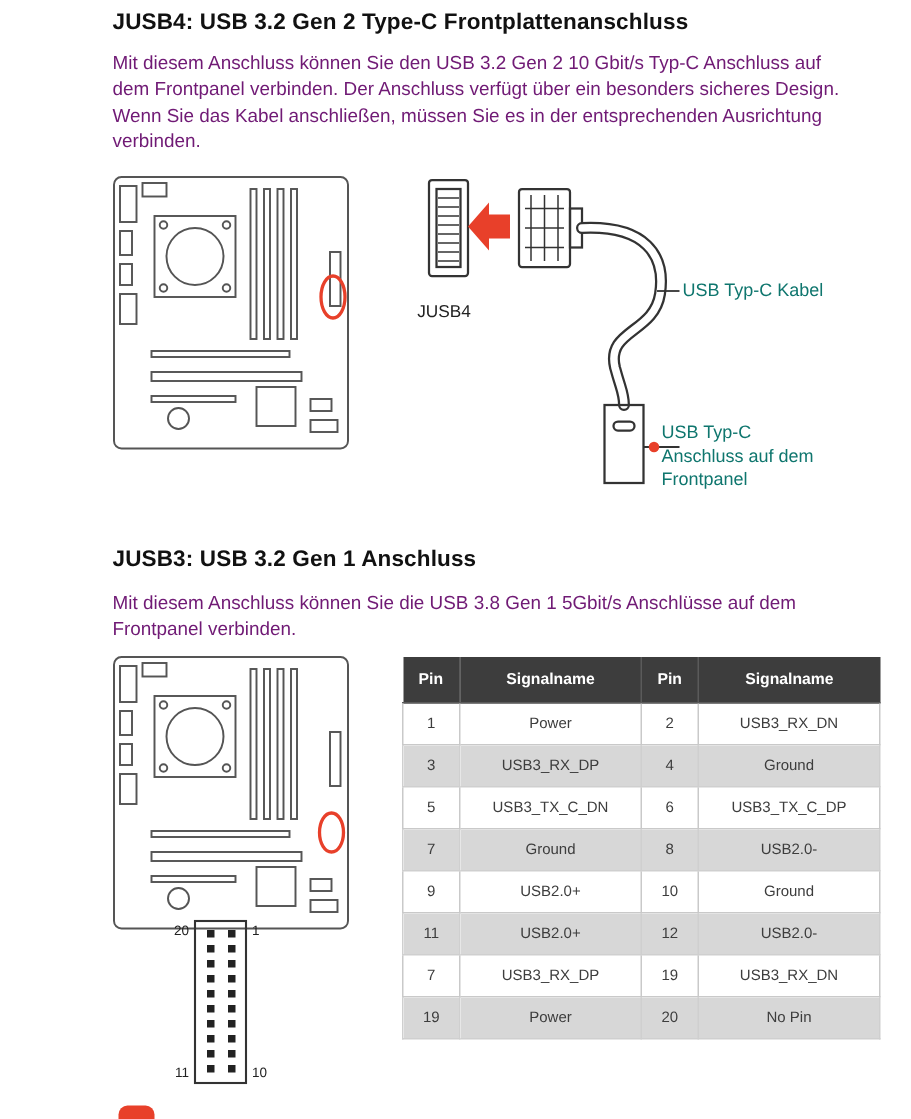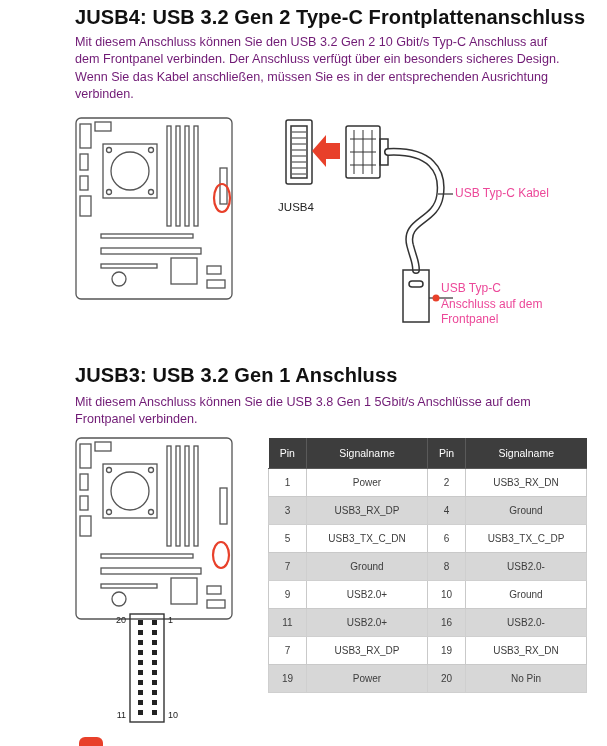--- a/index.html
+++ b/index.html
@@ -2,34 +2,34 @@
 <html><head>
 <meta charset="utf-8">
 <style>
   html,body{margin:0;padding:0;}
   body{
     width:607px;height:746px;position:relative;overflow:hidden;
     background:#ffffff;font-family:"Liberation Sans", sans-serif;color:#3a3a3a;
   }
   .abs{position:absolute;}
   .h1{
-    left:75px;font-size:20px;font-weight:700;color:#111;
+    left:75px;font-size:15px;font-weight:700;color:#111;
     letter-spacing:.1px;white-space:nowrap;
   }
   .para{
     left:75px;font-size:12.6px;line-height:17.4px;color:#701a75;
   }
-  .diagram-label{font-size:12px;color:#ec4899;}
+  .diagram-label{font-size:12px;color:#0f766e;}
   
   .pin-table{
     left:268px;top:438px;width:318px;border-collapse:collapse;
     font-size:10px;color:#3d3d3d;table-layout:fixed;
   }
   .pin-table th{
-    background:#3d3d3d;color:#fff;font-size:10.5px;font-weight:400;
+    background:#3d3d3d;color:#fff;font-size:10.5px;font-weight:700;
     height:28px;border-right:1px solid #5a5a5a;border-bottom:1px solid #5a5a5a;
   }
   .pin-table th:last-child{border-right:none;}
   .pin-table td{
     height:27px;text-align:center;border:1px solid #c9c9c9;padding:0 2px;
     overflow:hidden;white-space:nowrap;
   }
   .pin-table tbody tr:nth-child(even) td{background:#d7d7d7;border-color:#cfcfcf;}
   .pin-table col.pin-col{width:38px;}
   .pin-table col.sig-col{width:121px;}
@@ -215,21 +215,21 @@
       </tr>
       <tr>
         <td>9</td>
         <td>USB2.0+</td>
         <td>10</td>
         <td>Ground</td>
       </tr>
       <tr>
         <td>11</td>
         <td>USB2.0+</td>
-        <td>16</td>
+        <td>12</td>
         <td>USB2.0-</td>
       </tr>
       <tr>
         <td>7</td>
         <td>USB3_RX_DP</td>
         <td>19</td>
         <td>USB3_RX_DN</td>
       </tr>
       <tr>
         <td>19</td>

